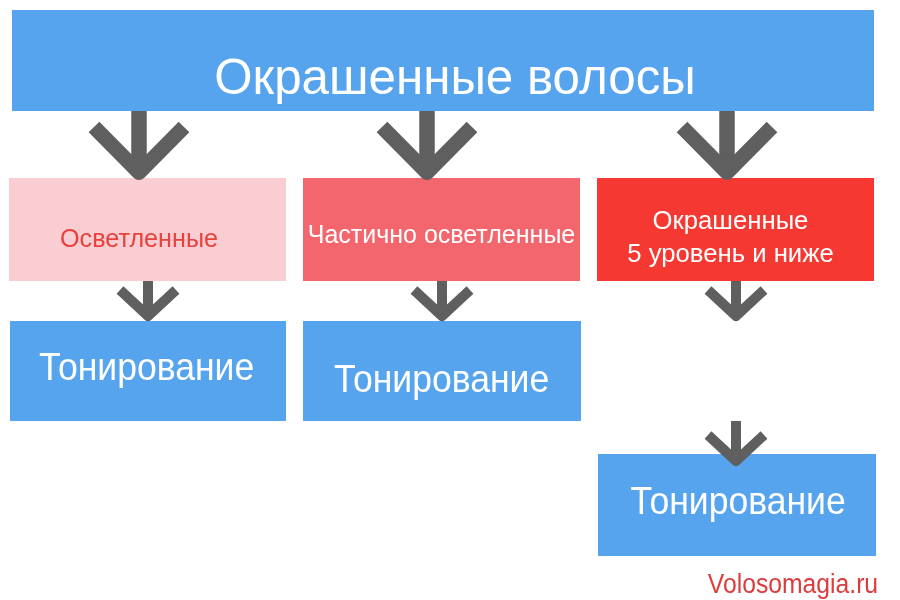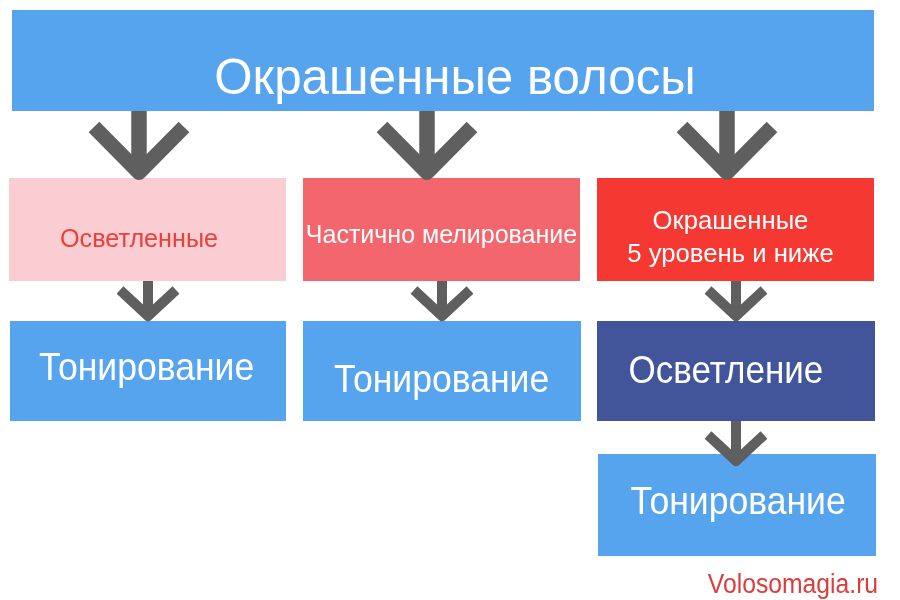--- a/index.html
+++ b/index.html
@@ -63,21 +63,21 @@
     <polyline points="7,19 52,64.5 97,19" fill="none" stroke="currentColor" stroke-width="15" stroke-linejoin="round"></polyline>
   </svg>
 
   <div class="box r1 box-lightened">
     <div class="txt">
       <span>Осветленные</span>
     </div>
   </div>
   <div class="box r1 box-partial">
     <div class="txt">
-      <span>Частично мелирование</span>
+      <span>Частично осветленные</span>
     </div>
   </div>
   <div class="box r1 box-colored">
     <div class="txt">
       <span>Окрашенные</span>
       <span>5 уровень и ниже</span>
     </div>
   </div>
 
   <svg class="arrow small" style="left:112.5px; top:276px;" width="70" height="48" viewBox="0 0 70 48">
@@ -92,23 +92,20 @@
     <line x1="35" y1="0" x2="35" y2="36" stroke="currentColor" stroke-width="10"></line>
     <polyline points="7,14 35,40 63,14" fill="none" stroke="currentColor" stroke-width="10" stroke-linejoin="round"></polyline>
   </svg>
 
   <div class="box r2 box-toning-1">
     <span class="txt">Тонирование</span>
   </div>
   <div class="box r2 box-toning-2">
     <span class="txt">Тонирование</span>
   </div>
-  <div class="box r2 box-lightening">
-    <span class="txt">Осветление</span>
-  </div>
 
   <svg class="arrow small last" style="left:701px; top:421px;" width="70" height="48" viewBox="0 0 70 48">
     <line x1="35" y1="0" x2="35" y2="36" stroke="currentColor" stroke-width="10"></line>
     <polyline points="7,14 35,40 63,14" fill="none" stroke="currentColor" stroke-width="10" stroke-linejoin="round"></polyline>
   </svg>
 
   <div class="box box-toning-3">
     <span class="txt">Тонирование</span>
   </div>
 

